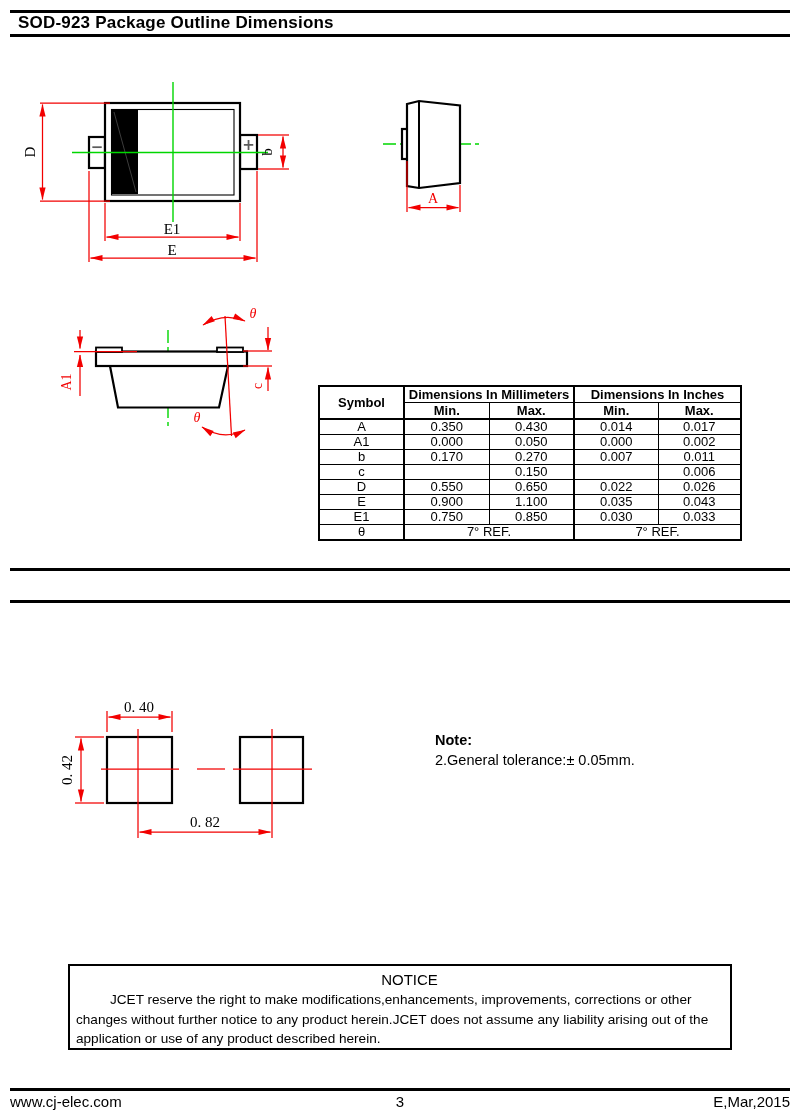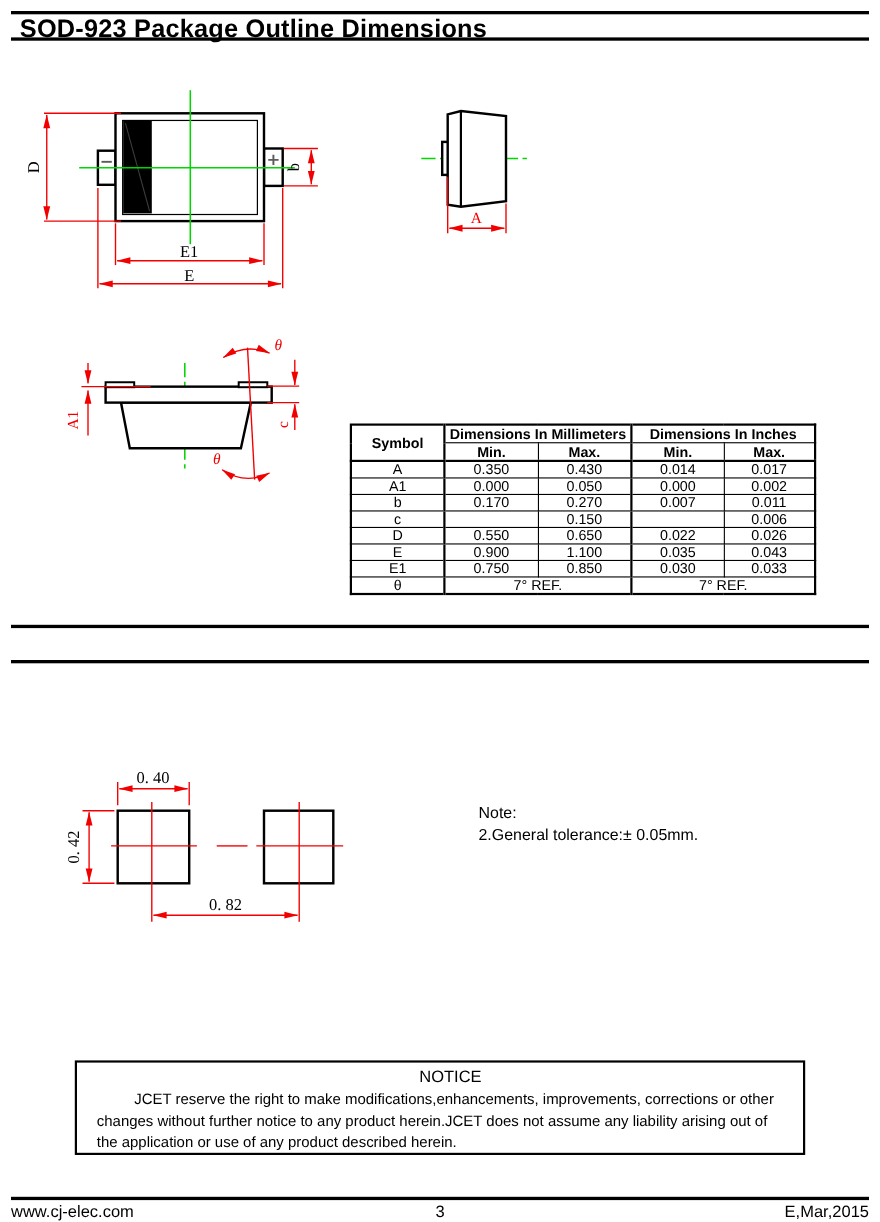--- a/index.html
+++ b/index.html
@@ -1,46 +1,46 @@
 <!DOCTYPE html>
 <html><head>
 <meta charset="utf-8">
 <style>
   :root{ --red:#f20000; --green:#00d600; --ink:#000; }
   html,body{margin:0;padding:0;background:#fff;}
   #page{position:relative;width:800px;height:1111px;background:#fff;overflow:hidden;
         font-family:"Liberation Sans",sans-serif;color:var(--ink);}
   .rule{position:absolute;left:10px;right:10px;height:3px;background:#000;}
   .rule.thin{height:2.5px;}
-  .sec-title{position:absolute;left:18px;font-size:23px;font-weight:bold;letter-spacing:.2px;white-space:nowrap;}
+  .sec-title{position:absolute;left:18px;font-size:17px;font-weight:bold;letter-spacing:.2px;white-space:nowrap;}
   svg{position:absolute;overflow:visible;}
   .blk{fill:#fff;stroke:#000;stroke-width:2.2;}
   .blk-thin{fill:none;stroke:#000;stroke-width:1.1;}
   .rl{stroke:var(--red);stroke-width:1.25;fill:none;}
   .gl{stroke:var(--green);stroke-width:1.4;fill:none;}
   .gld{stroke:var(--green);stroke-width:1.4;fill:none;stroke-dasharray:13 4 4 4;}
   .cadlbl{font-family:"Liberation Serif",serif;font-size:15px;fill:#000;}
   .redlbl{font-family:"Liberation Serif",serif;font-size:14px;fill:var(--red);}
   .redlbl.it{font-style:italic;}
   .pol{font-family:"DejaVu Sans",sans-serif;font-size:15px;fill:#5c5c5c;font-weight:bold;}
   
   #dim-table{position:absolute;left:318px;top:345px;width:422px;border-collapse:collapse;
              table-layout:fixed;font-size:13px;text-align:center;border:2px solid #000;margin-top:40px;}
   #dim-table th,#dim-table td{border:1px solid #000;padding:0;height:14px;line-height:14px;
              font-weight:normal;overflow:hidden;white-space:nowrap;}
   #dim-table th{font-weight:bold;height:15px;}
   #dim-table .hb{border-bottom:2px solid #000;}
   #dim-table .gb{border-left:2px solid #000;}
   
   #note{position:absolute;left:435px;top:730px;width:330px;font-size:14.5px;line-height:20px;}
-  #note .nt{font-weight:normal;}
+  #note .nt{font-weight:bold;}
   
   #notice{position:absolute;left:68px;top:964px;width:664px;height:86px;border:2px solid #000;box-sizing:border-box;}
   #notice .ntitle{text-align:center;font-size:15px;margin-top:5px;margin-left:19px;}
-  #notice .nbody{font-size:13.6px;line-height:19.5px;margin:2px 10px 0 18px;text-indent:34px;}
+  #notice .nbody{font-size:13.6px;line-height:19.5px;margin:2px 10px 0 6px;text-indent:34px;}
   
   .ftxt{position:absolute;top:1093px;font-size:15px;white-space:nowrap;}
 </style>
 </head>
 <body>
 
 <div id="page">
 
   <svg width="0" height="0">
     <defs>

